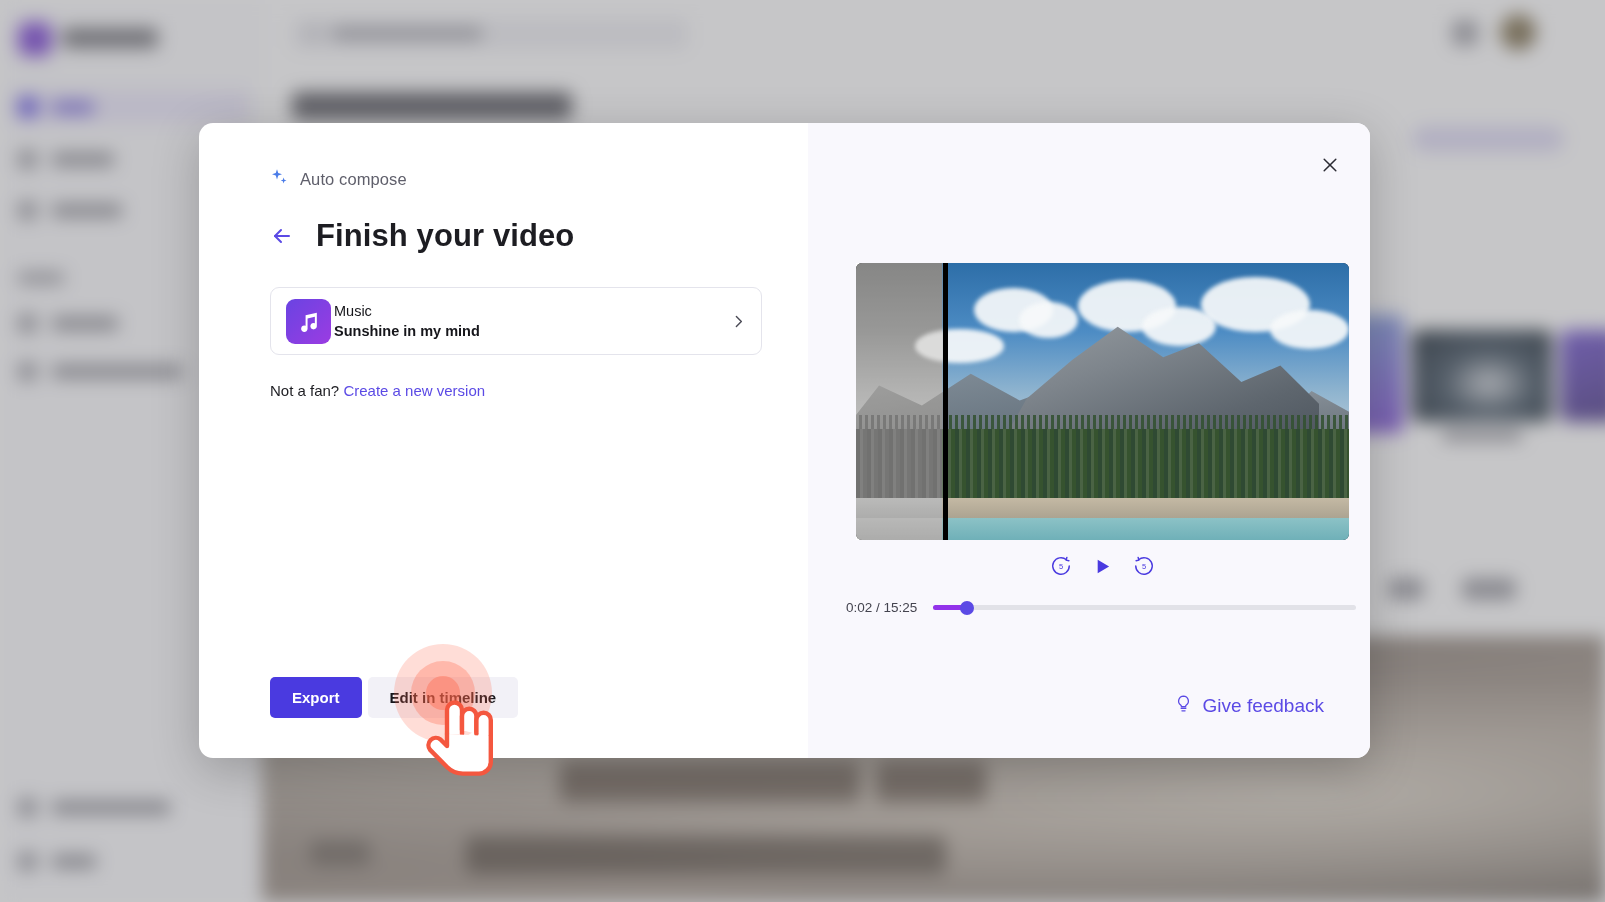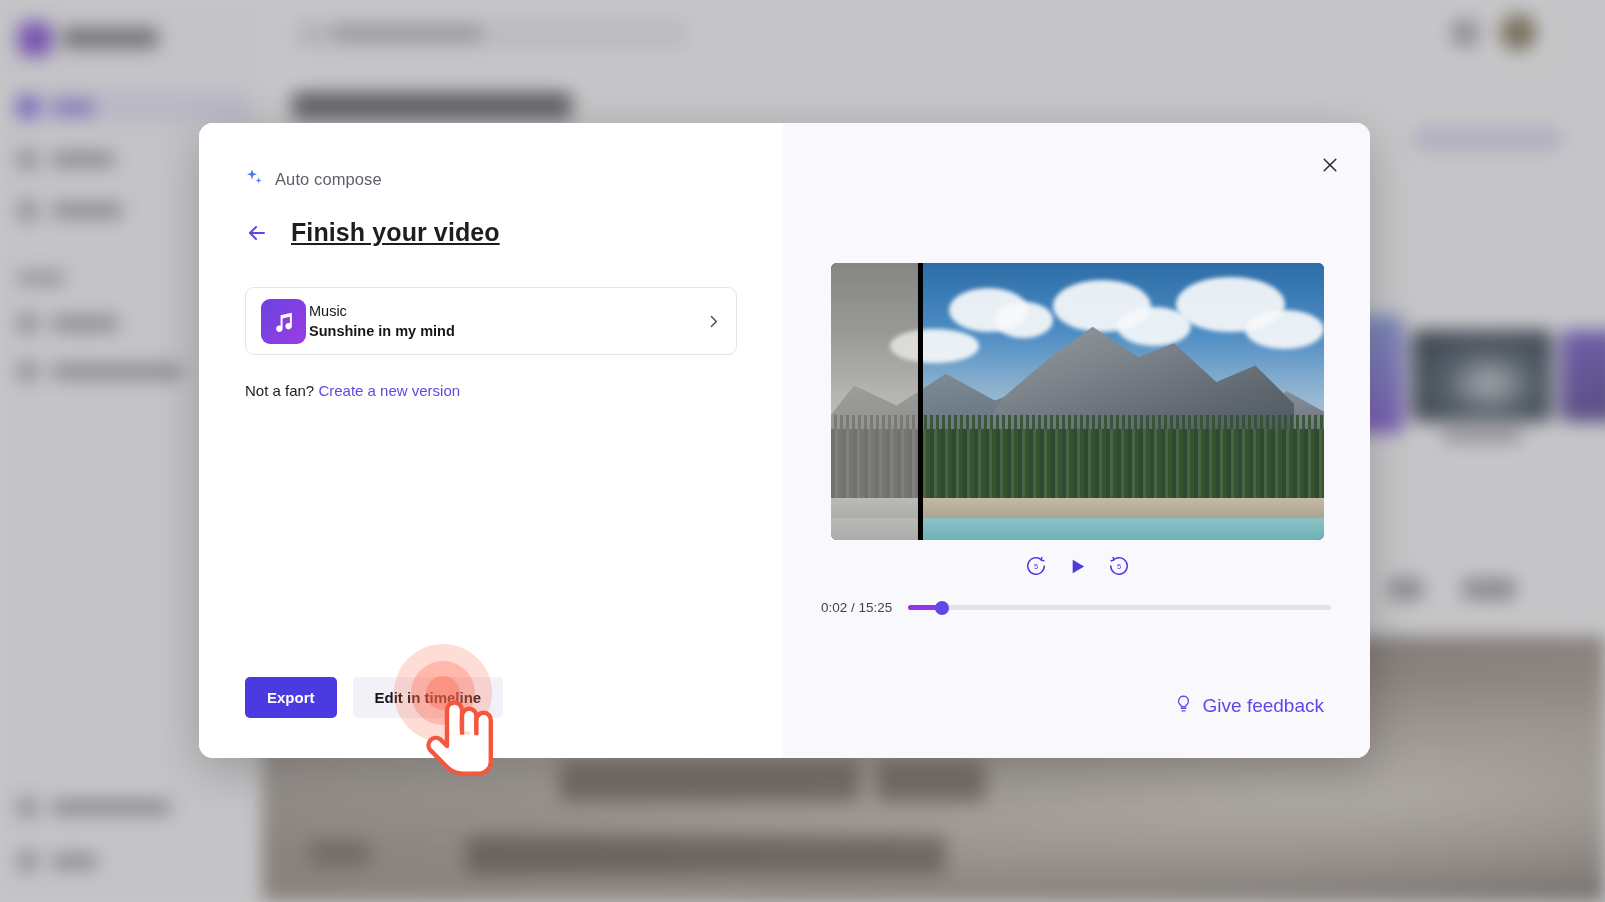--- a/index.html
+++ b/index.html
@@ -139,20 +139,21 @@
   
   #modal {
     position: absolute;
     left: 199px; top: 123px;
     width: 1171px; height: 635px;
     border-radius: 14px;
     background: #ffffff;
     box-shadow: 0 12px 48px rgba(0,0,0,0.22);
     overflow: hidden;
     display: flex;
+    padding-left: 25px;
   }
   .pane-left {
     width: 584px; height: 100%;
     background: #ffffff;
     position: relative;
   }
   .pane-right {
     flex: 1; height: 100%;
     background: #f9f8fd;
     position: relative;
@@ -173,21 +174,21 @@
   .auto-compose-label {
     font-size: 16.5px; color: #5f5f6b; letter-spacing: .1px;
   }
 
   .title-row {
     position: absolute; left: 46px; top: 95px;
     display: flex; align-items: center; gap: 22px;
   }
   .back-arrow { display: flex; cursor: pointer; }
   .page-title {
-    font-size: 25px; font-weight: bold; color: #1d1d22; letter-spacing: .1px; text-decoration: underline;
+    font-size: 31px; font-weight: bold; color: #1d1d22; letter-spacing: .1px;
   }
 
   .music-card {
     position: absolute; left: 46px; top: 164px;
     width: 492px; height: 68px;
     border: 1px solid #e4e4ec;
     border-radius: 9px;
     background: #ffffff;
     display: flex; align-items: center;
     padding: 0 14px 0 15px;
@@ -208,21 +209,21 @@
   .notfan {
     position: absolute; left: 46px; top: 259px;
     font-size: 15px; color: #1d1d22;
   }
   .notfan a {
     color: #5b4ae5; text-decoration: none; font-weight: normal;
   }
 
   .actions {
     position: absolute; left: 46px; bottom: 40px;
-    display: flex; align-items: center; gap: 16px;
+    display: flex; align-items: center; gap: 6px;
   }
   .btn-export {
     background: #4a3ae0; color: #ffffff;
     border: none; border-radius: 5px;
     height: 41px; padding: 0 22px;
     font-size: 15px; font-family: inherit;
     font-weight: bold;
     cursor: pointer;
   }
   .btn-timeline {

